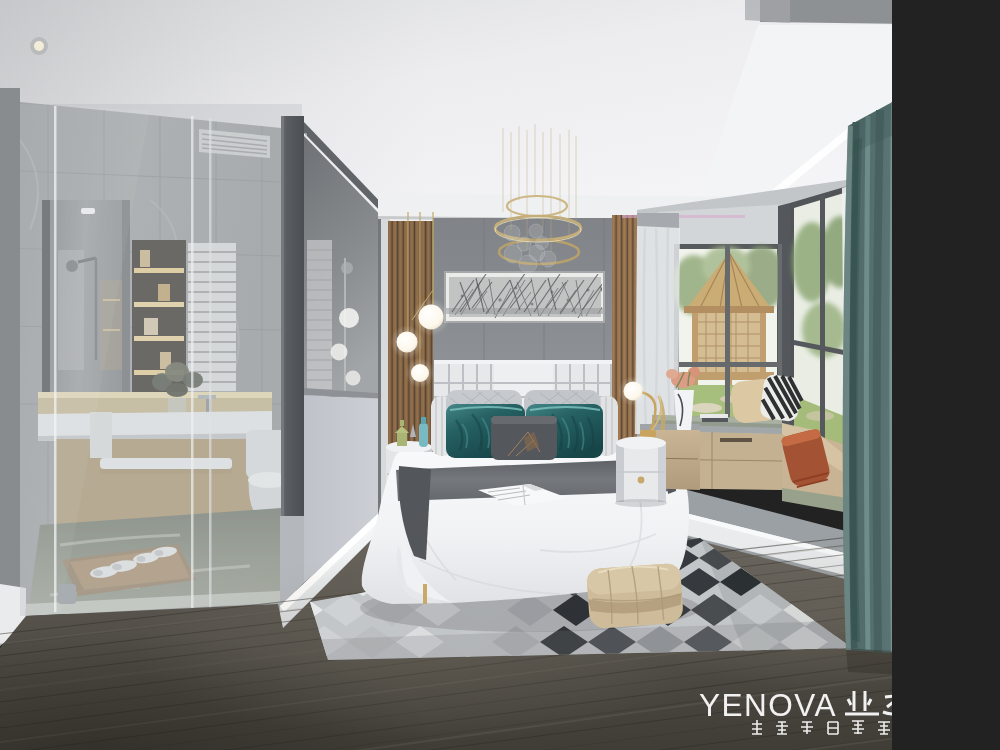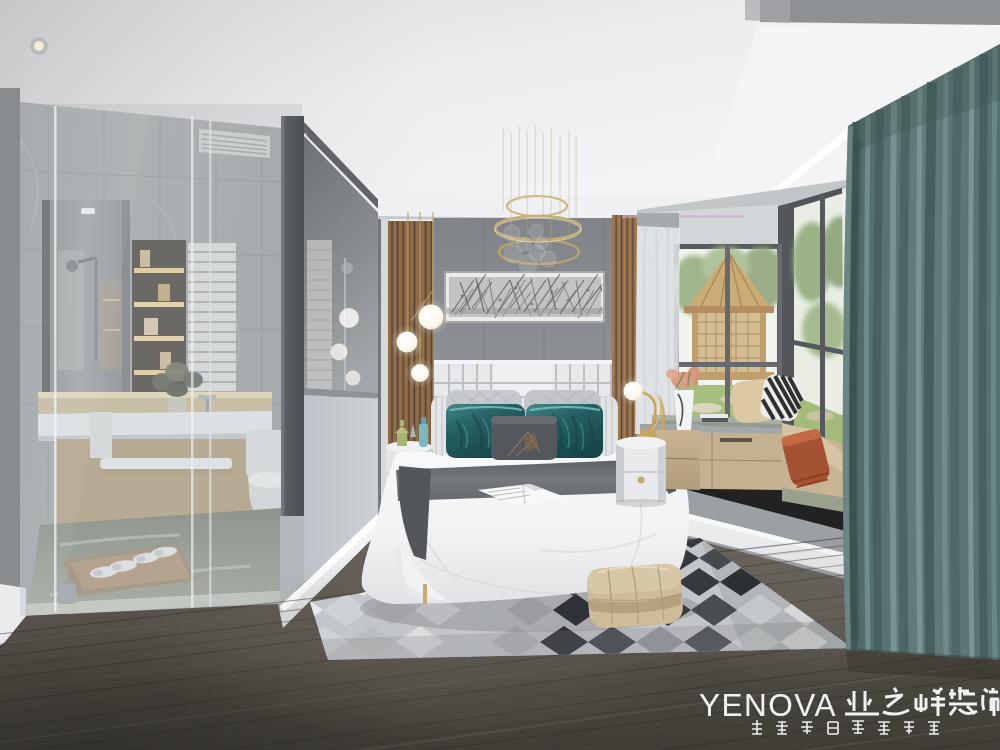--- a/index.html
+++ b/index.html
@@ -1,16 +1,16 @@
 <!DOCTYPE html>
 <html><head>
 <meta charset="utf-8">
 <style>
 html,body{margin:0;padding:0;background:#222;}
-#stage{width:1000px;height:750px;position:relative;overflow:hidden;font-family:"Liberation Sans",sans-serif;}
+#stage{width:892px;height:750px;position:relative;overflow:hidden;font-family:"Liberation Sans",sans-serif;}
 </style>
 </head>
 <body>
 <div id="stage">
 <svg width="1000" height="750" viewBox="0 0 1000 750">
 <defs>
 <linearGradient id="ceilG" x1="0" y1="0" x2="0.7" y2="0.9">
 <stop offset="0" stop-color="#dbdcde"></stop>
           <stop offset="0.45" stop-color="#ededef"></stop>
           <stop offset="1" stop-color="#f5f5f7"></stop>

